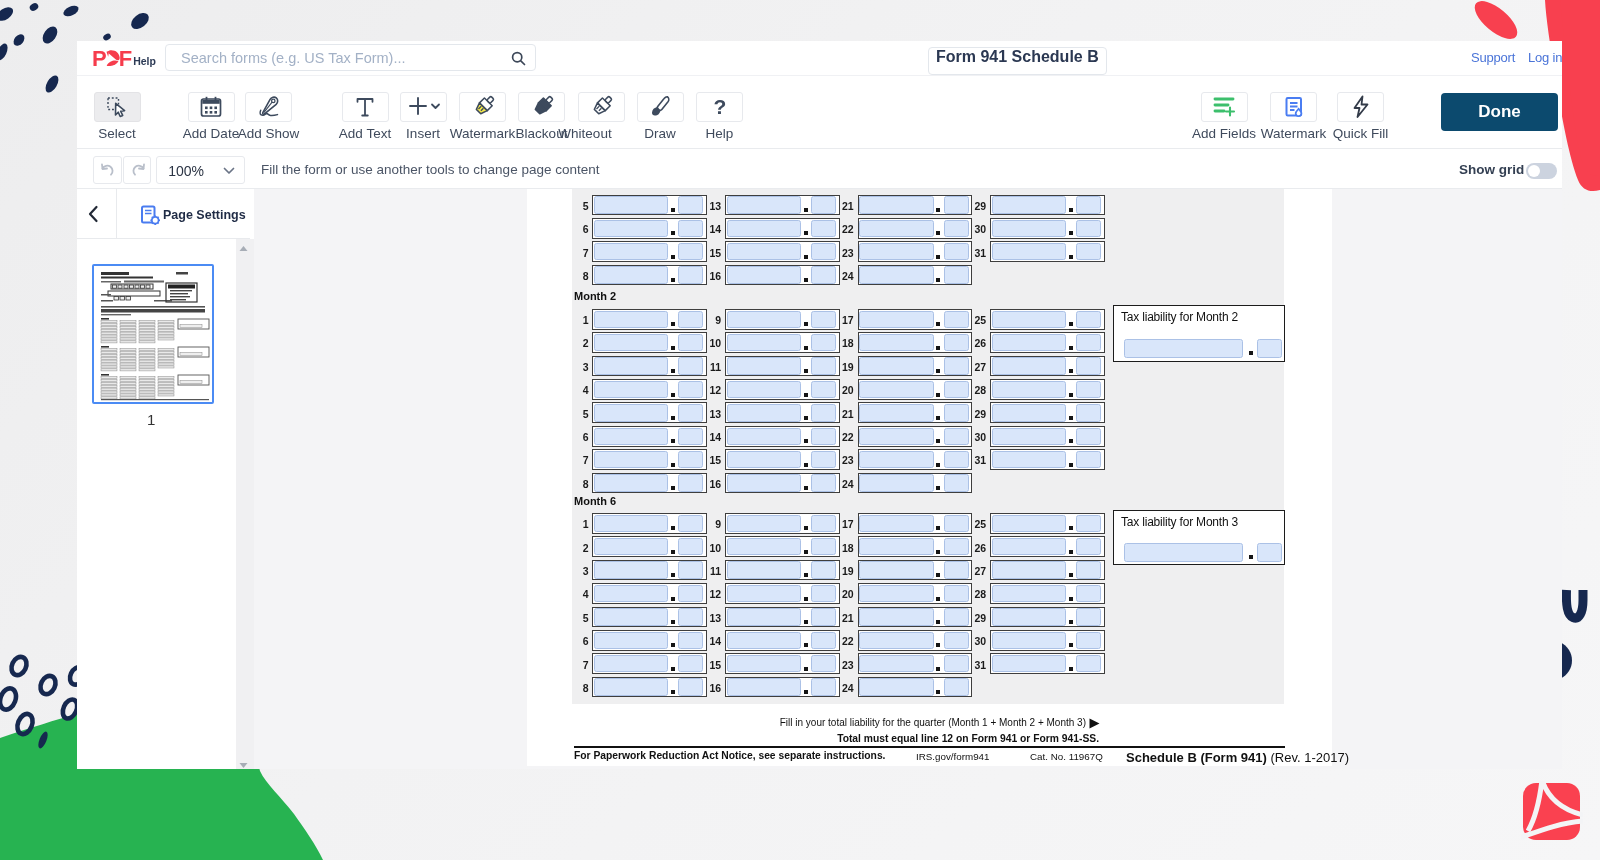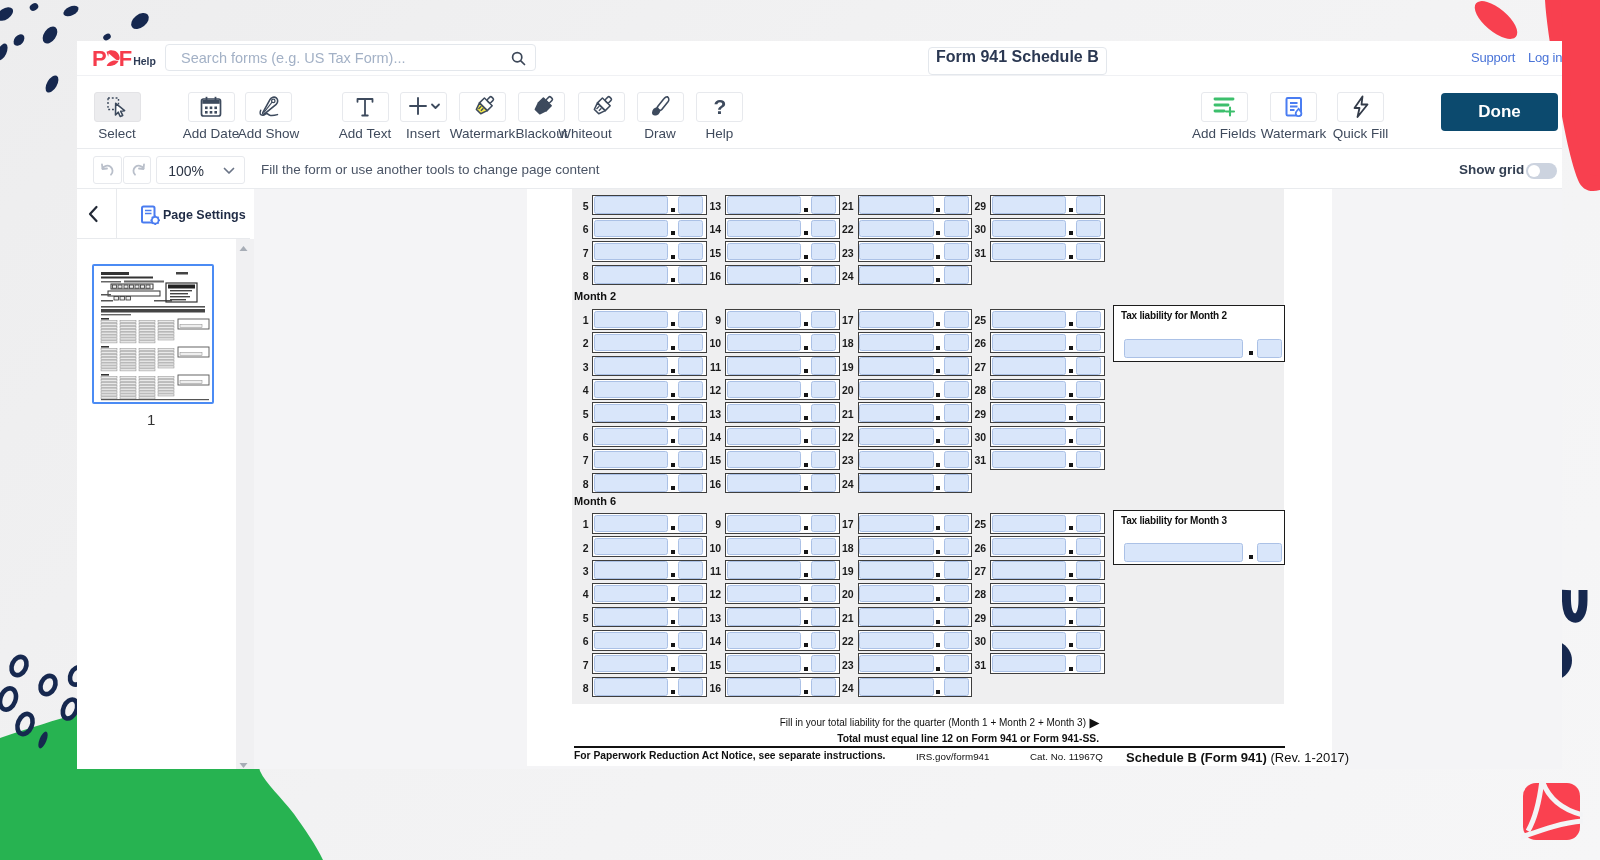--- a/index.html
+++ b/index.html
@@ -21,21 +21,21 @@
 
 #page{left:526.5px;top:189px;width:805px;height:577px;background:#fff}
 #shade{position:absolute;left:45px;top:0;width:712.5px;height:514.5px;background:#efeff0}
 .fb{position:absolute;width:114.7px;height:20.8px;background:#fff;border:1.4px solid #3e3e3e}
 .b1{position:absolute;left:0.6px;top:0.8px;width:74.6px;height:17.4px;background:#d9e6fa;border:1px solid #abc1e6;border-radius:2.5px}
 .b2{position:absolute;left:85px;top:0.8px;width:25.2px;height:17.4px;background:#d9e6fa;border:1px solid #abc1e6;border-radius:2.5px}
 .dt{position:absolute;left:77.6px;top:12.6px;width:4px;height:4px;background:#151515}
 .rn{position:absolute;width:18px;font-size:10.5px;font-weight:bold;color:#1a1a1a;text-align:right}
 .mlab{position:absolute;font-size:11px;font-weight:bold;color:#111}
 .taxbox{position:absolute;left:586.5px;width:171.5px;background:#fff;border:1.9px solid #1c1c1c}
-.taxtitle{position:absolute;left:7px;top:3.5px;font-size:10px;font-weight:bold;color:#111;letter-spacing:-0.2px}
+.taxtitle{position:absolute;left:7px;top:3.5px;font-size:12px;font-weight:normal;color:#111;letter-spacing:-0.2px}
 .tb1{position:absolute;left:10px;width:118.5px;height:19px;background:#d9e6fa;border:1px solid #abc1e6;border-radius:2.5px}
 .tb2{position:absolute;left:142.5px;width:25px;height:19px;background:#d9e6fa;border:1px solid #abc1e6;border-radius:2.5px}
 .tdt{position:absolute;left:135.3px;width:4.2px;height:4.2px;background:#151515}
 .ft{font-size:9.8px;color:#111}
 svg{display:block}
 </style></head>
 <body>
 <svg class="a" style="left:0;top:0" width="1600" height="860" viewBox="0 0 1600 860">
 
 <path d="M0,738 C30,728 55,720 80,713 C130,701 190,706 233,733 C250,744 257,758 260,771 C266,784 281,797 294,814 C304,828 316,845 323,860 L0,860 Z" fill="#27b351"></path>

